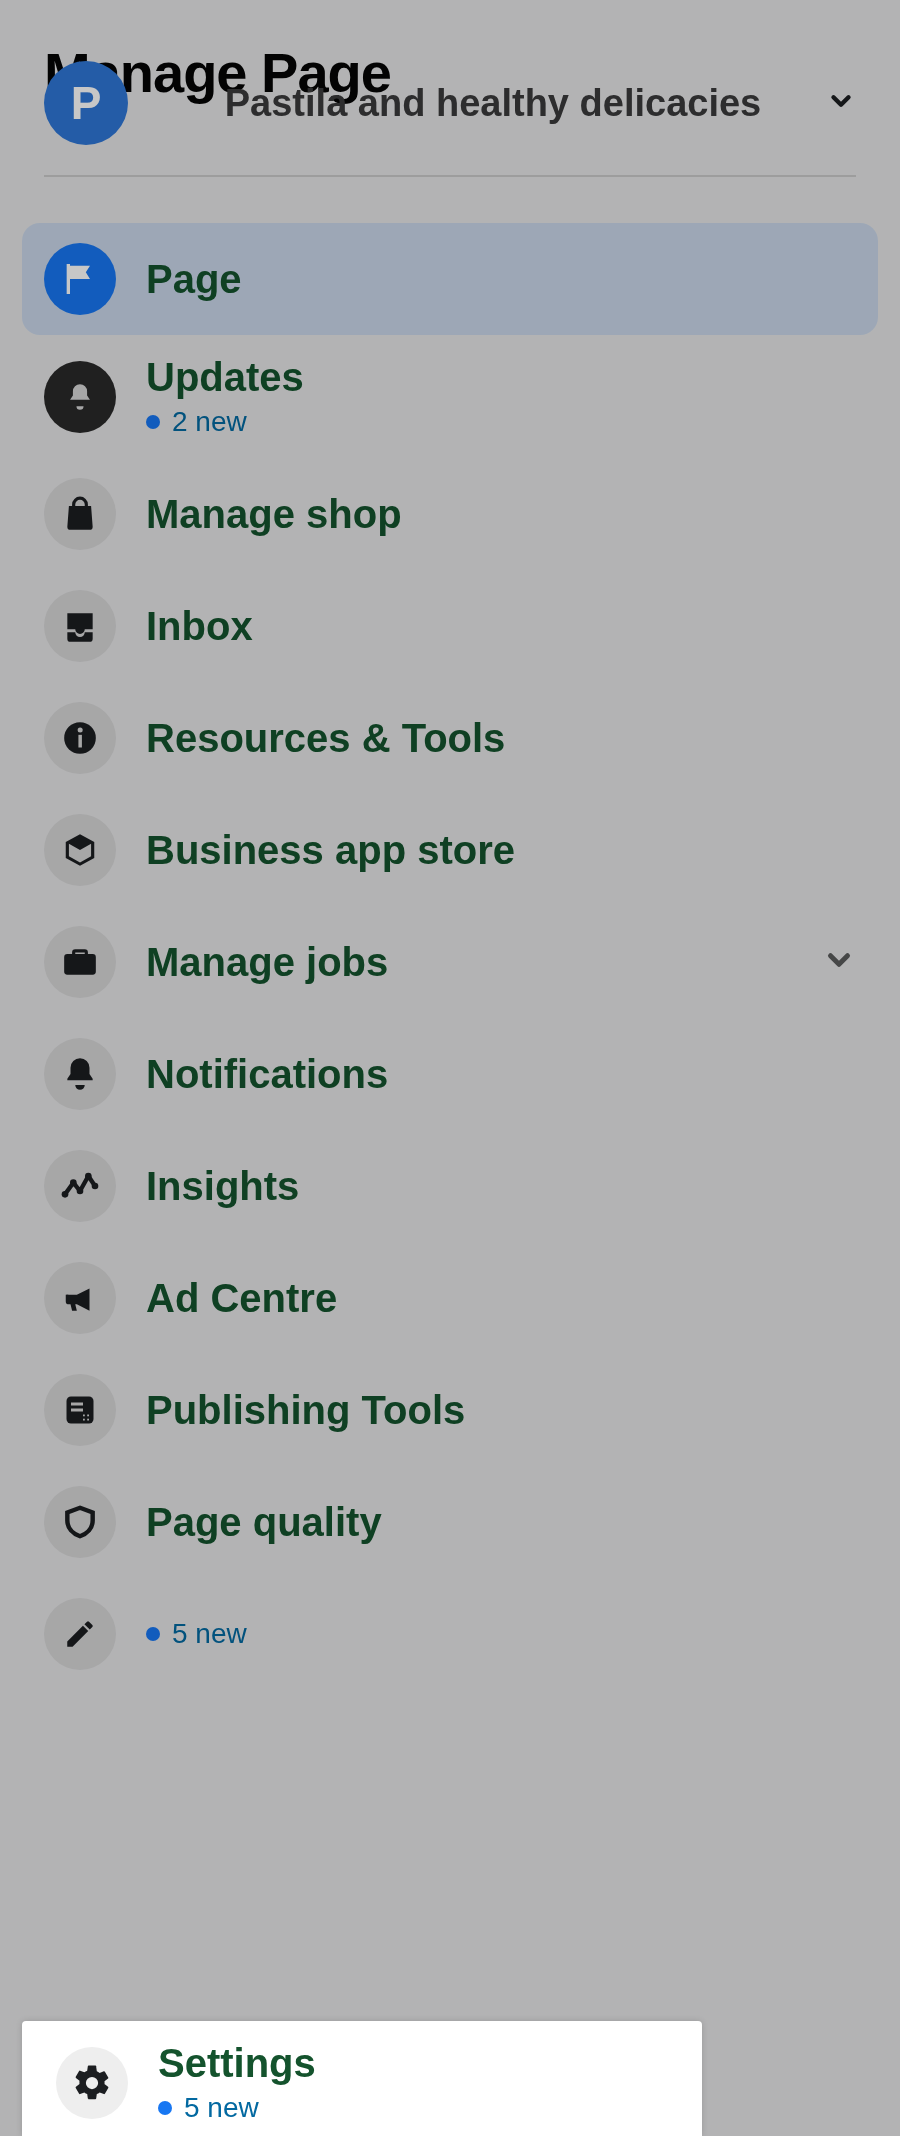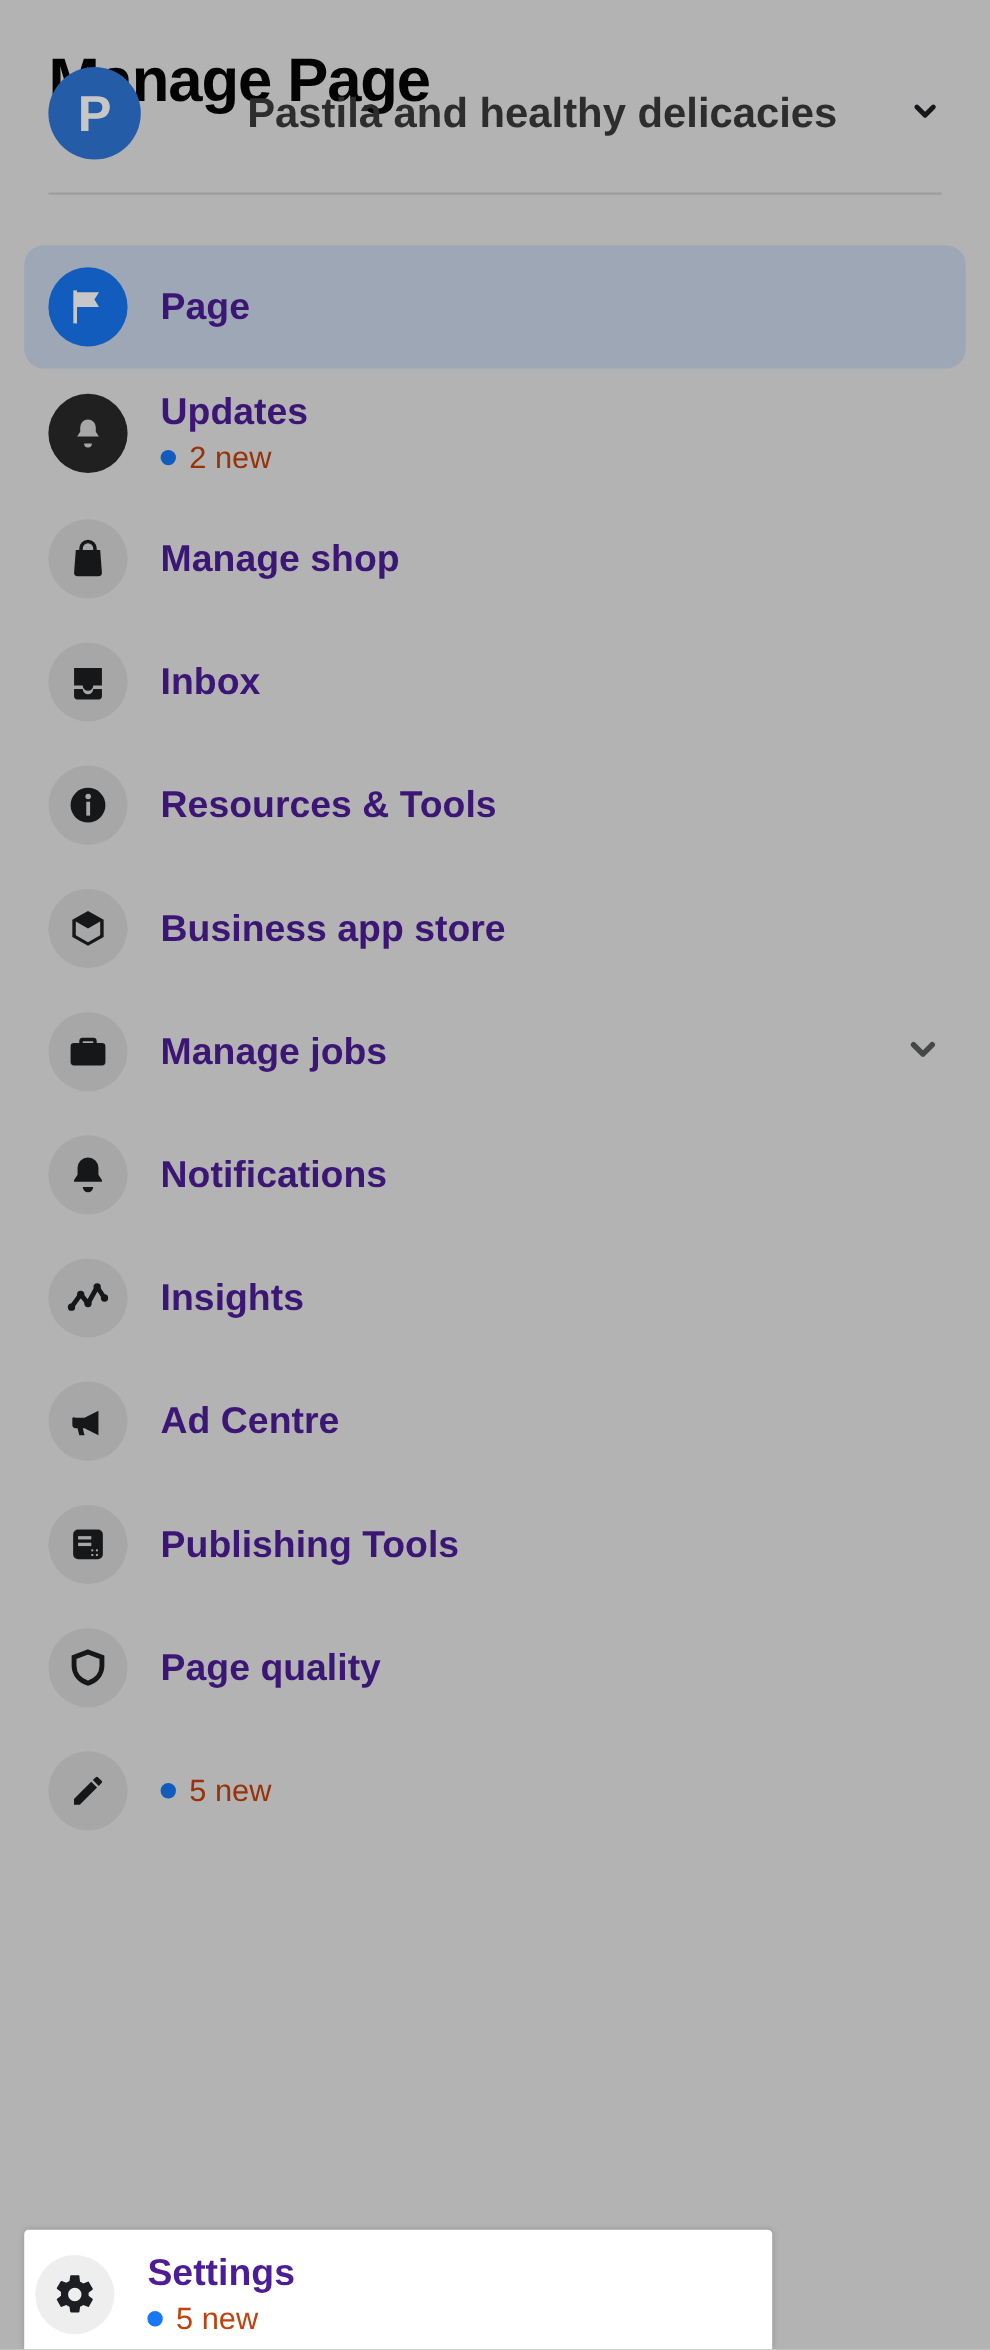--- a/index.html
+++ b/index.html
@@ -80,45 +80,45 @@
     flex-shrink:0;
   }
   .item.selected .icon-circle{
     background:#1877f2;
   }
   .icon-circle svg{display:block;}
   .label-block{
     display:flex;flex-direction:column;gap:6px;
   }
   .label{
-    font-size:34px;
+    font-size:40px;
     font-weight:700;
-    color:#4c1d95;
+    color:#14532d;
   }
   .sub{
     font-size:28px;
-    color:#c2410c;
+    color:#0369a1;
     display:flex;align-items:center;gap:12px;
   }
   .dot{
     width:14px;height:14px;border-radius:50%;
     background:#1877f2;display:inline-block;
   }
   .chev{margin-left:auto;color:#5a5b5c;}
   
   .settings-wrap{
     position:absolute;
     left:22px;
     bottom:0;
     width:680px;
     background:#ffffff;
     border-radius:4px 4px 0 0;
     z-index:80;
     box-shadow:0 0 6px rgba(0,0,0,.15);
-    padding:20px 22px 12px 10px;
+    padding:20px 22px 12px 34px;
     box-sizing:border-box;
     display:flex;align-items:center;gap:30px;
   }
   .settings-wrap .icon-circle{
     background:#eeeeee;
   }
   
   .arrow{
     position:absolute;
     z-index:90;

